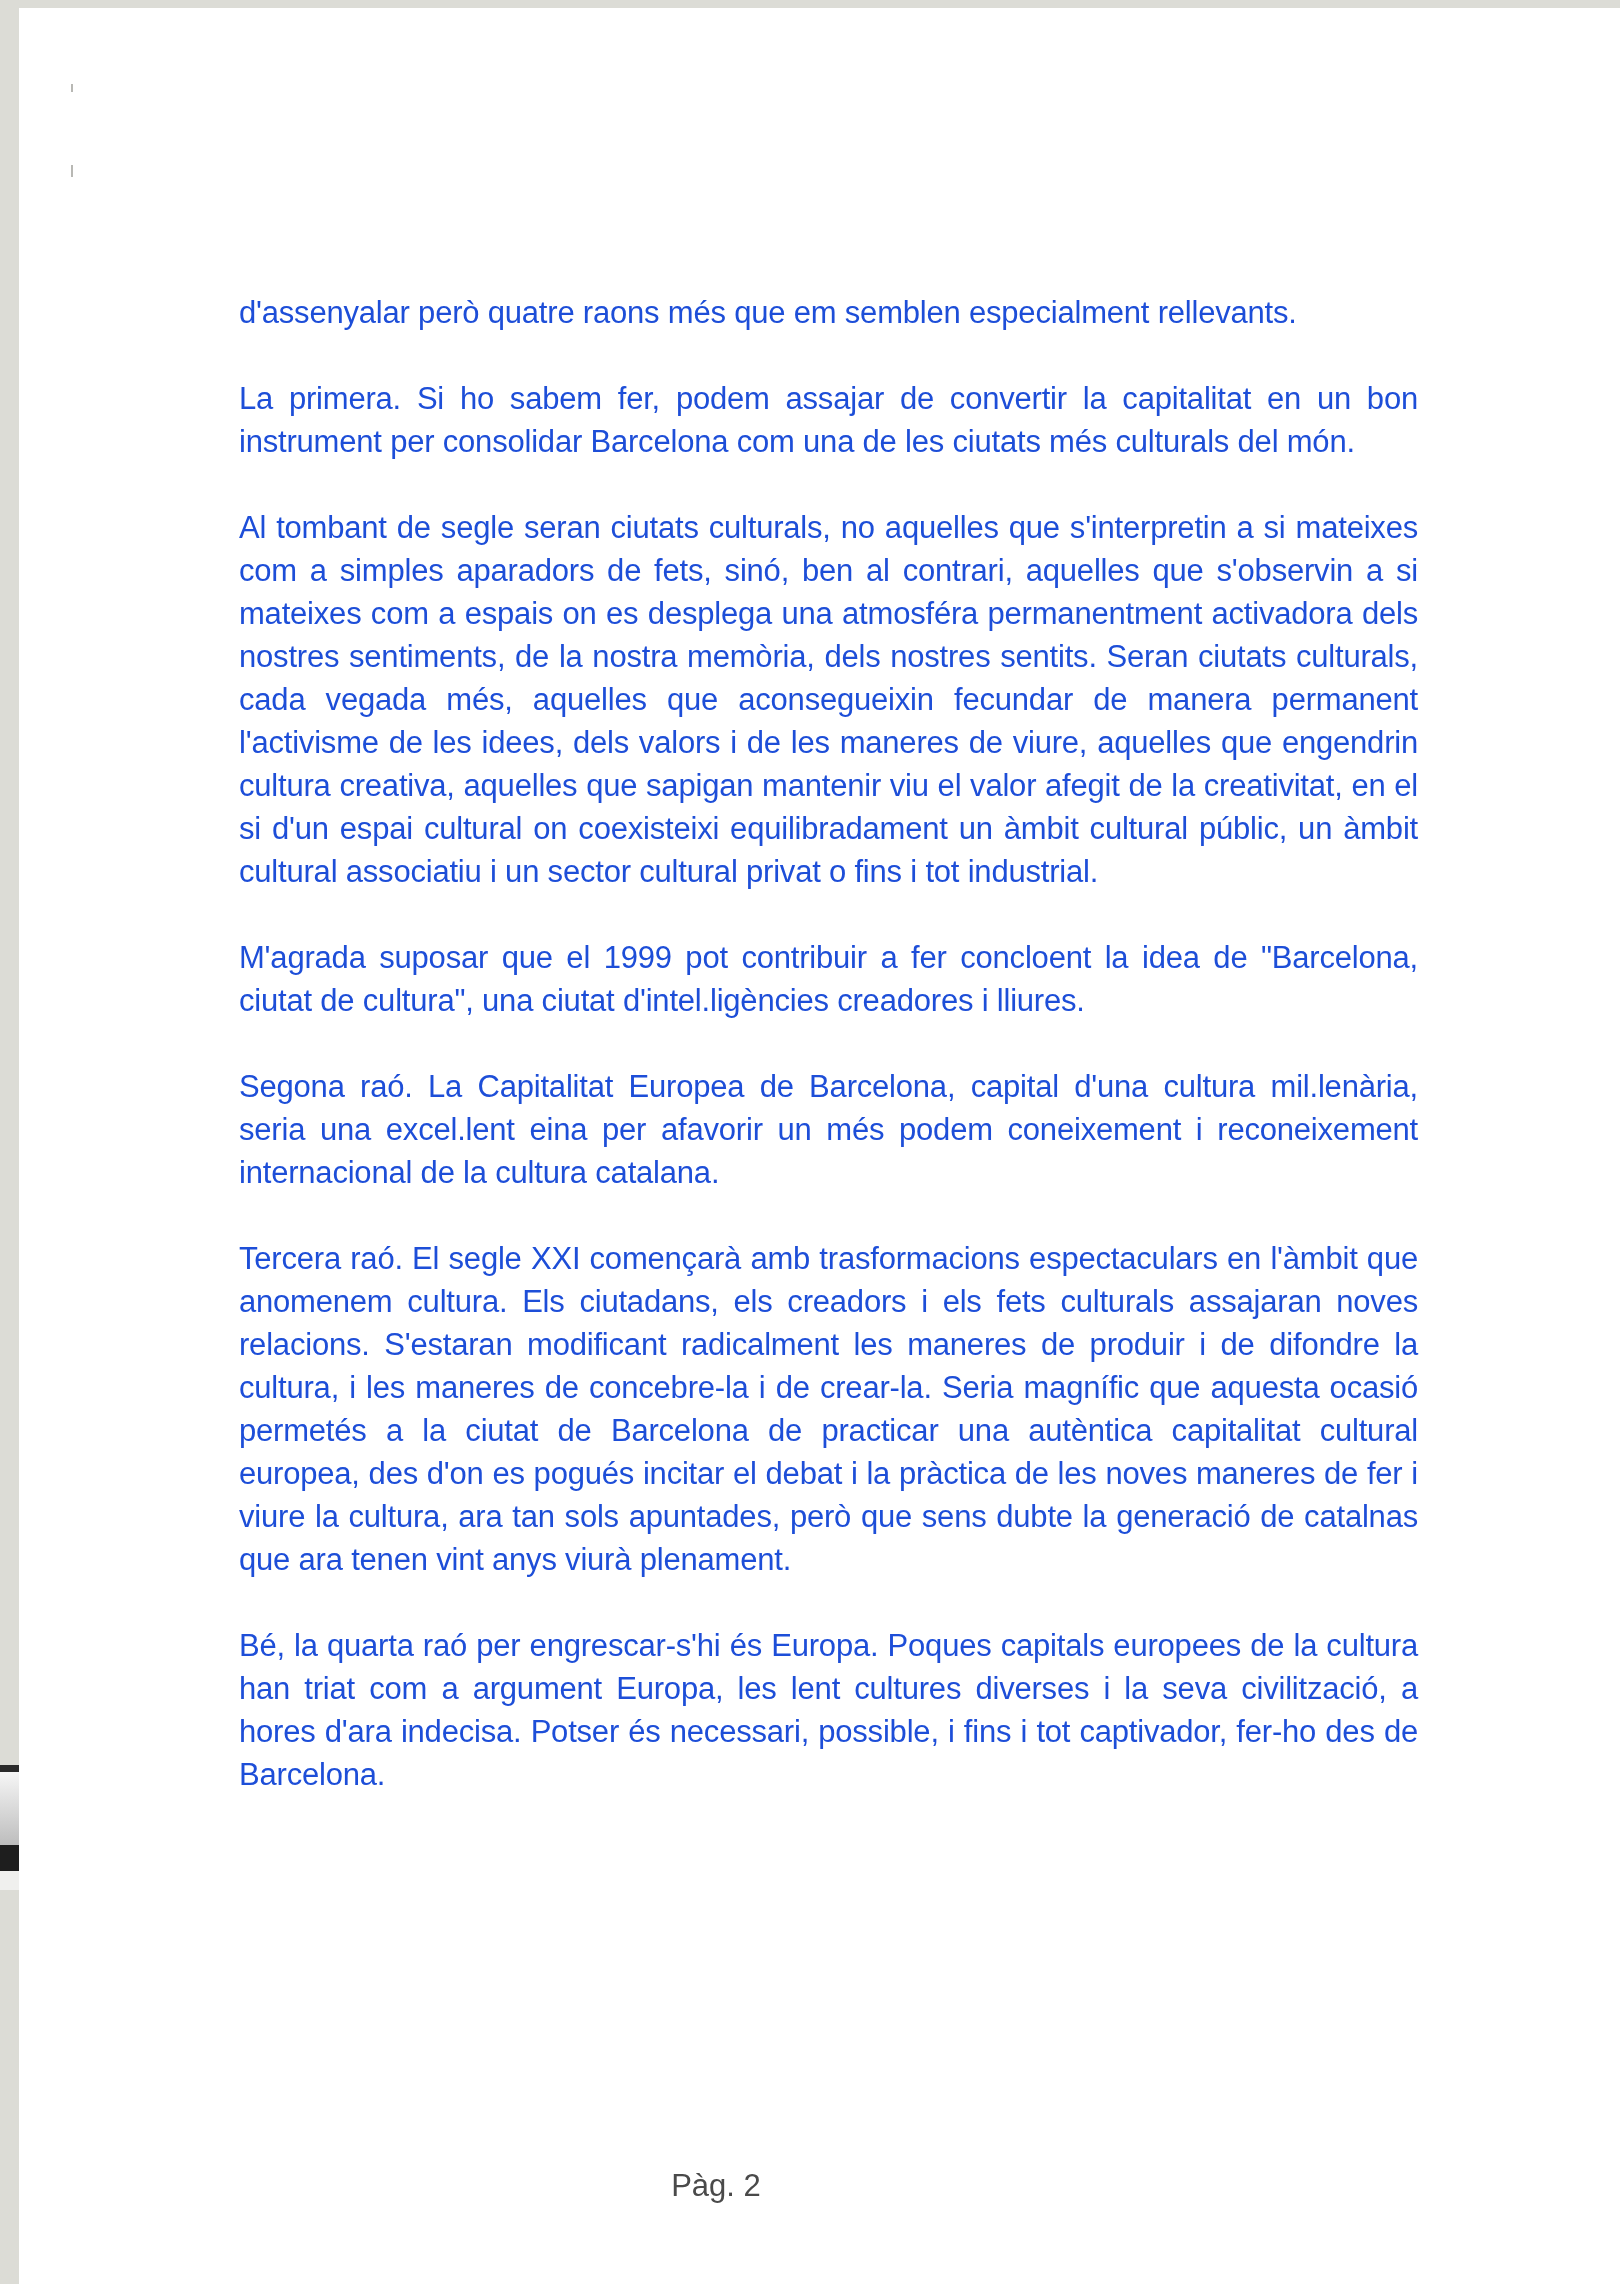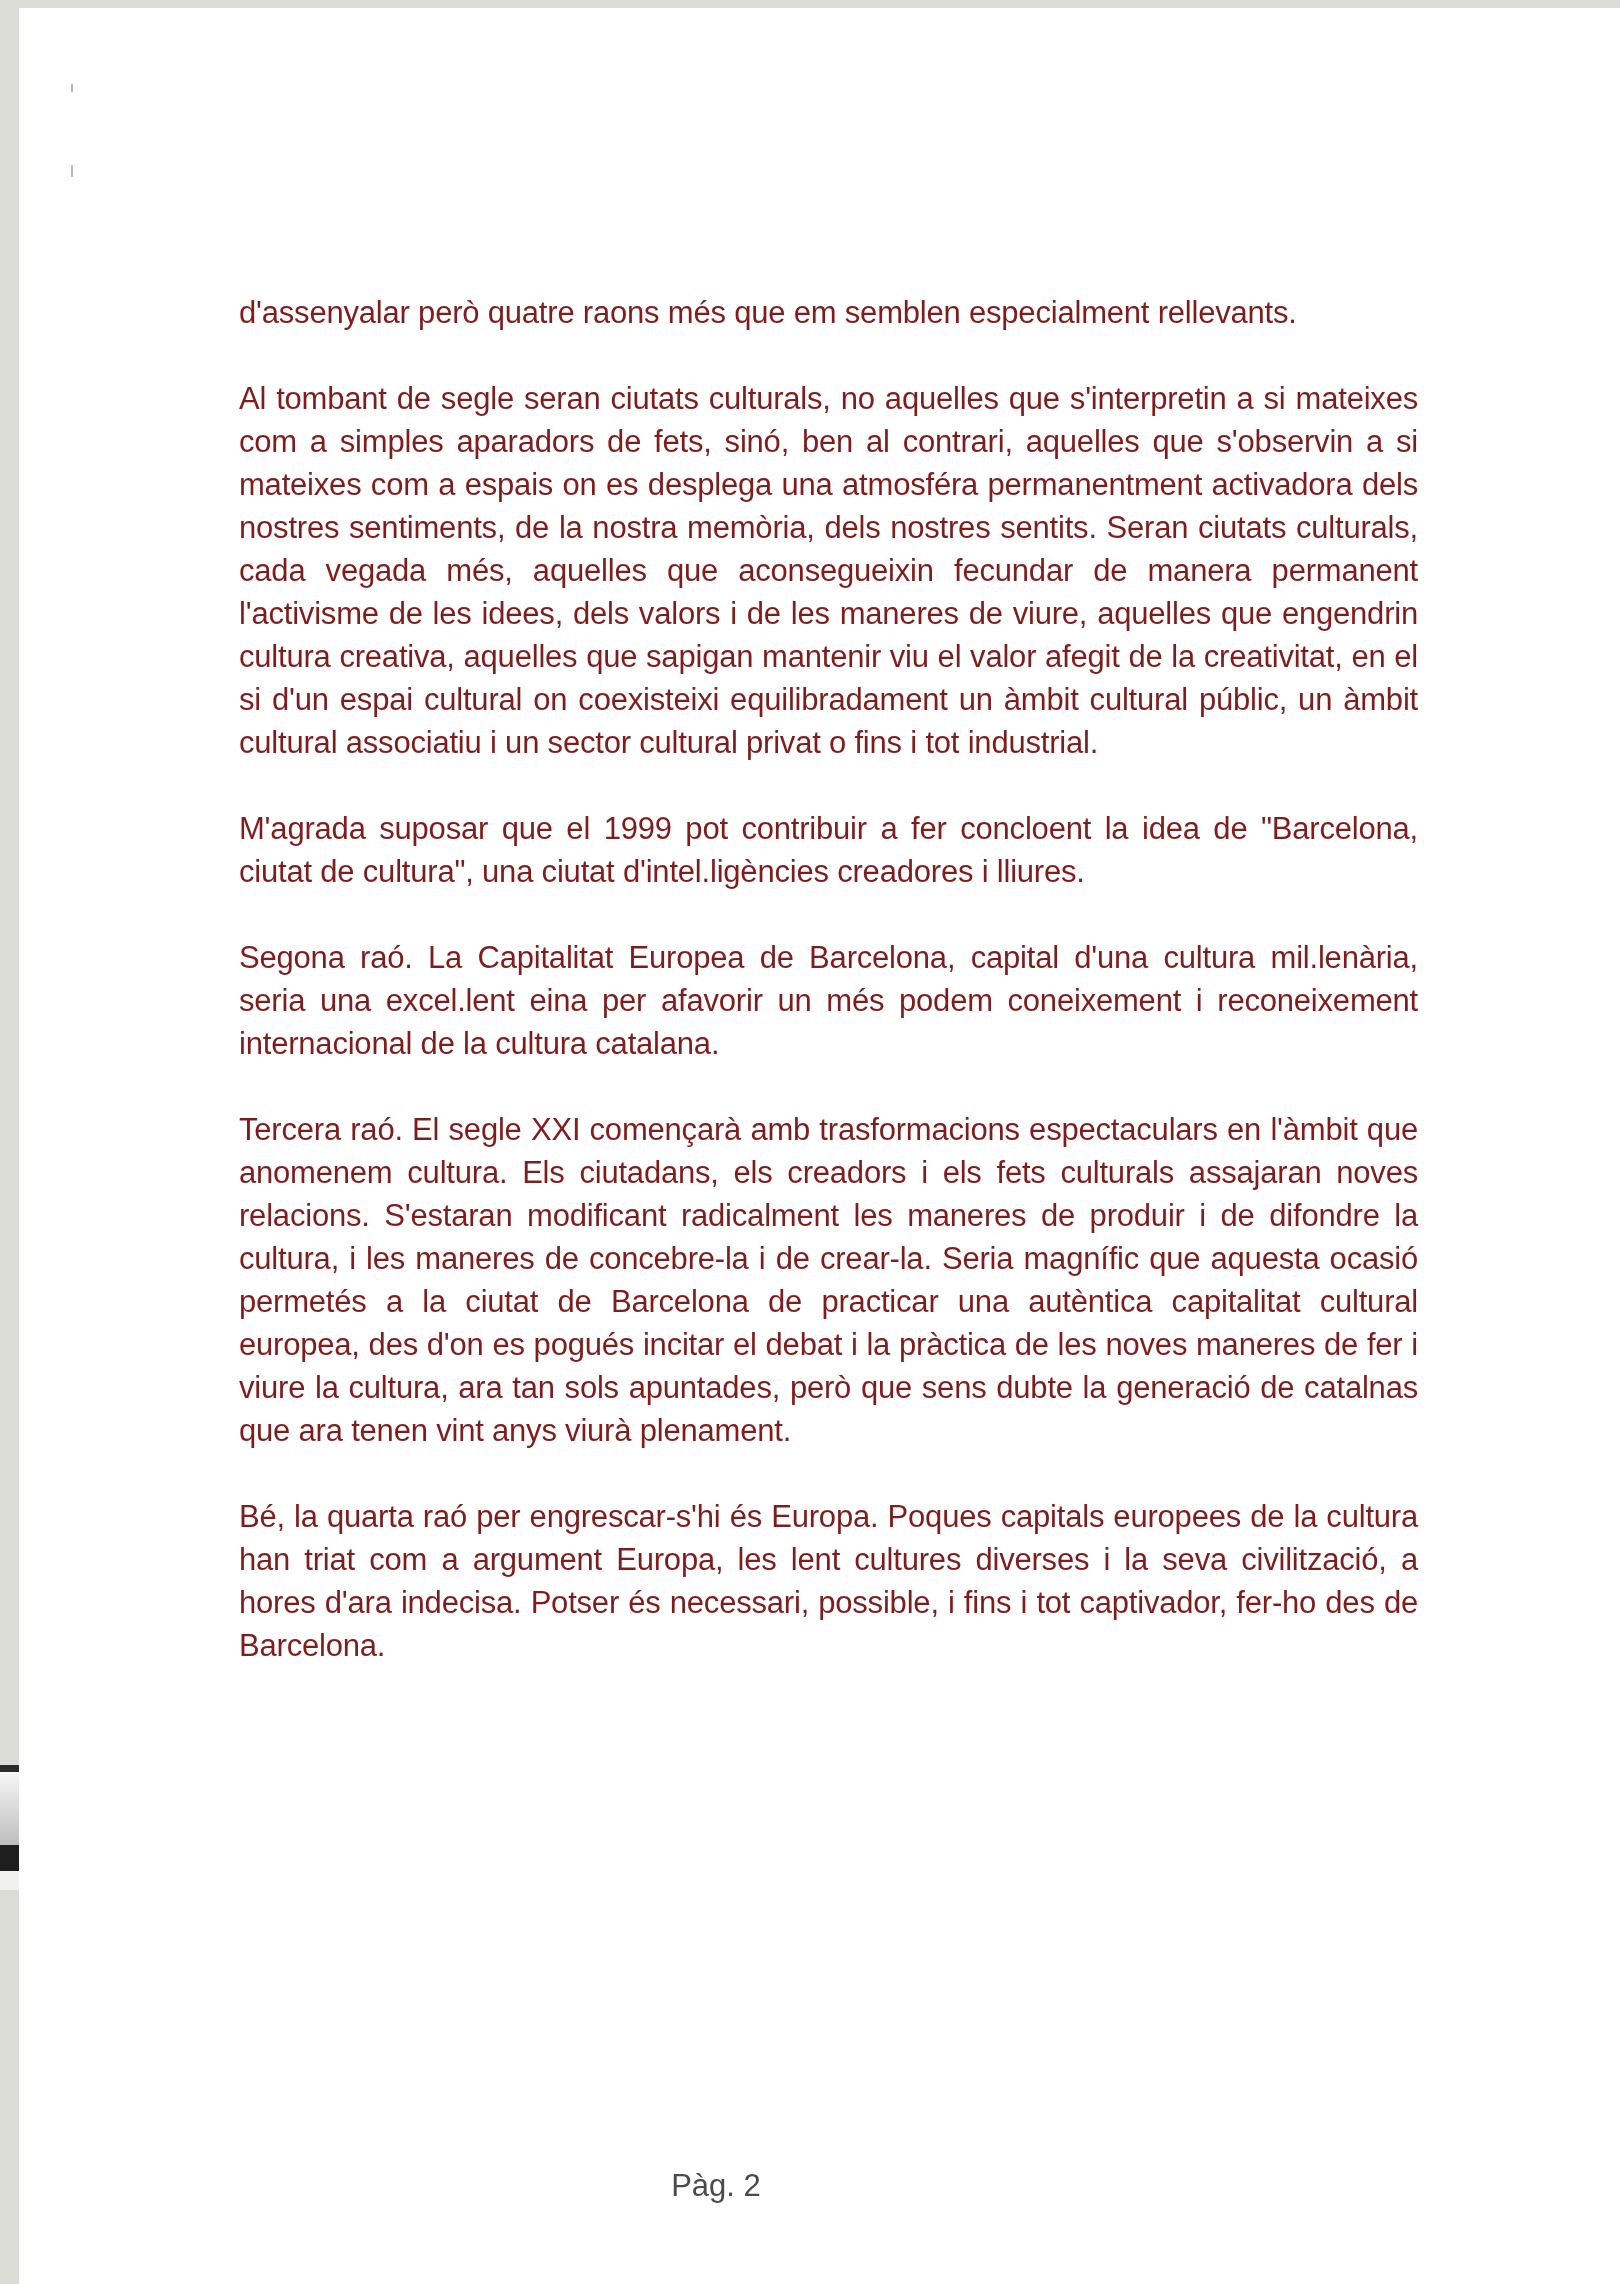--- a/index.html
+++ b/index.html
@@ -40,21 +40,21 @@
     .edge-bar.b4 { top: 1871px; height: 18.5px; background: #f0f0ee; }
 
     .body-text {
       position: absolute;
       left: 239px;
       top: 291px;
       width: 1179px;
       font-family: "Liberation Sans", sans-serif;
       font-size: 31px;
       line-height: 43px;
-      color: #7f1d1d;
+      color: #1d4ed8;
       text-align: justify;
       letter-spacing: -0.2px;
     }
     .body-text p {
       margin: 0 0 43px 0;
     }
     .footer {
       position: absolute;
       left: 0;
       width: 1432px;
@@ -73,20 +73,21 @@
   <div class="scan-mark m2"></div>
 </div>
 
 <div class="edge-bar b1"></div>
 <div class="edge-bar b2"></div>
 <div class="edge-bar b3"></div>
 <div class="edge-bar b4"></div>
 
 <div class="body-text">
   <p>d'assenyalar però quatre raons més que em semblen especialment rellevants.</p>
+  <p>La primera. Si ho sabem fer, podem assajar de convertir la capitalitat en un bon instrument per consolidar Barcelona com una de les ciutats més culturals del món.</p>
   <p>Al tombant de segle seran ciutats culturals, no aquelles que s'interpretin a si mateixes com a simples aparadors de fets, sinó, ben al contrari, aquelles que s'observin a si mateixes com a espais on es desplega una atmosféra permanentment activadora dels nostres sentiments, de la nostra memòria, dels nostres sentits. Seran ciutats culturals, cada vegada més, aquelles que aconsegueixin fecundar de manera permanent l'activisme de les idees, dels valors i de les maneres de viure, aquelles que engendrin cultura creativa, aquelles que sapigan mantenir viu el valor afegit de la creativitat, en el si d'un espai cultural on coexisteixi equilibradament un àmbit cultural públic, un àmbit cultural associatiu i un sector cultural privat o fins i tot industrial.</p>
   <p>M'agrada suposar que el 1999 pot contribuir a fer concloent la idea de "Barcelona, ciutat de cultura", una ciutat d'intel.ligències creadores i lliures.</p>
   <p>Segona raó. La Capitalitat Europea de Barcelona, capital d'una cultura mil.lenària, seria una excel.lent eina per afavorir un més podem coneixement i reconeixement internacional de la cultura catalana.</p>
   <p>Tercera raó. El segle XXI començarà amb trasformacions espectaculars en l'àmbit que anomenem cultura. Els ciutadans, els creadors i els fets culturals assajaran noves relacions. S'estaran modificant radicalment les maneres de produir i de difondre la cultura, i les maneres de concebre-la i de crear-la. Seria magnífic que aquesta ocasió permetés a la ciutat de Barcelona de practicar una autèntica capitalitat cultural europea, des d'on es pogués incitar el debat i la pràctica de les noves maneres de fer i viure la cultura, ara tan sols apuntades, però que sens dubte la generació de catalnas que ara tenen vint anys viurà plenament.</p>
   <p>Bé, la quarta raó per engrescar-s'hi és Europa. Poques capitals europees de la cultura han triat com a argument Europa, les lent cultures diverses i la seva civilització, a hores d'ara indecisa. Potser és necessari, possible, i fins i tot captivador, fer-ho des de Barcelona.</p>
 </div>
 
 <div class="footer">Pàg. 2</div>
 
 

